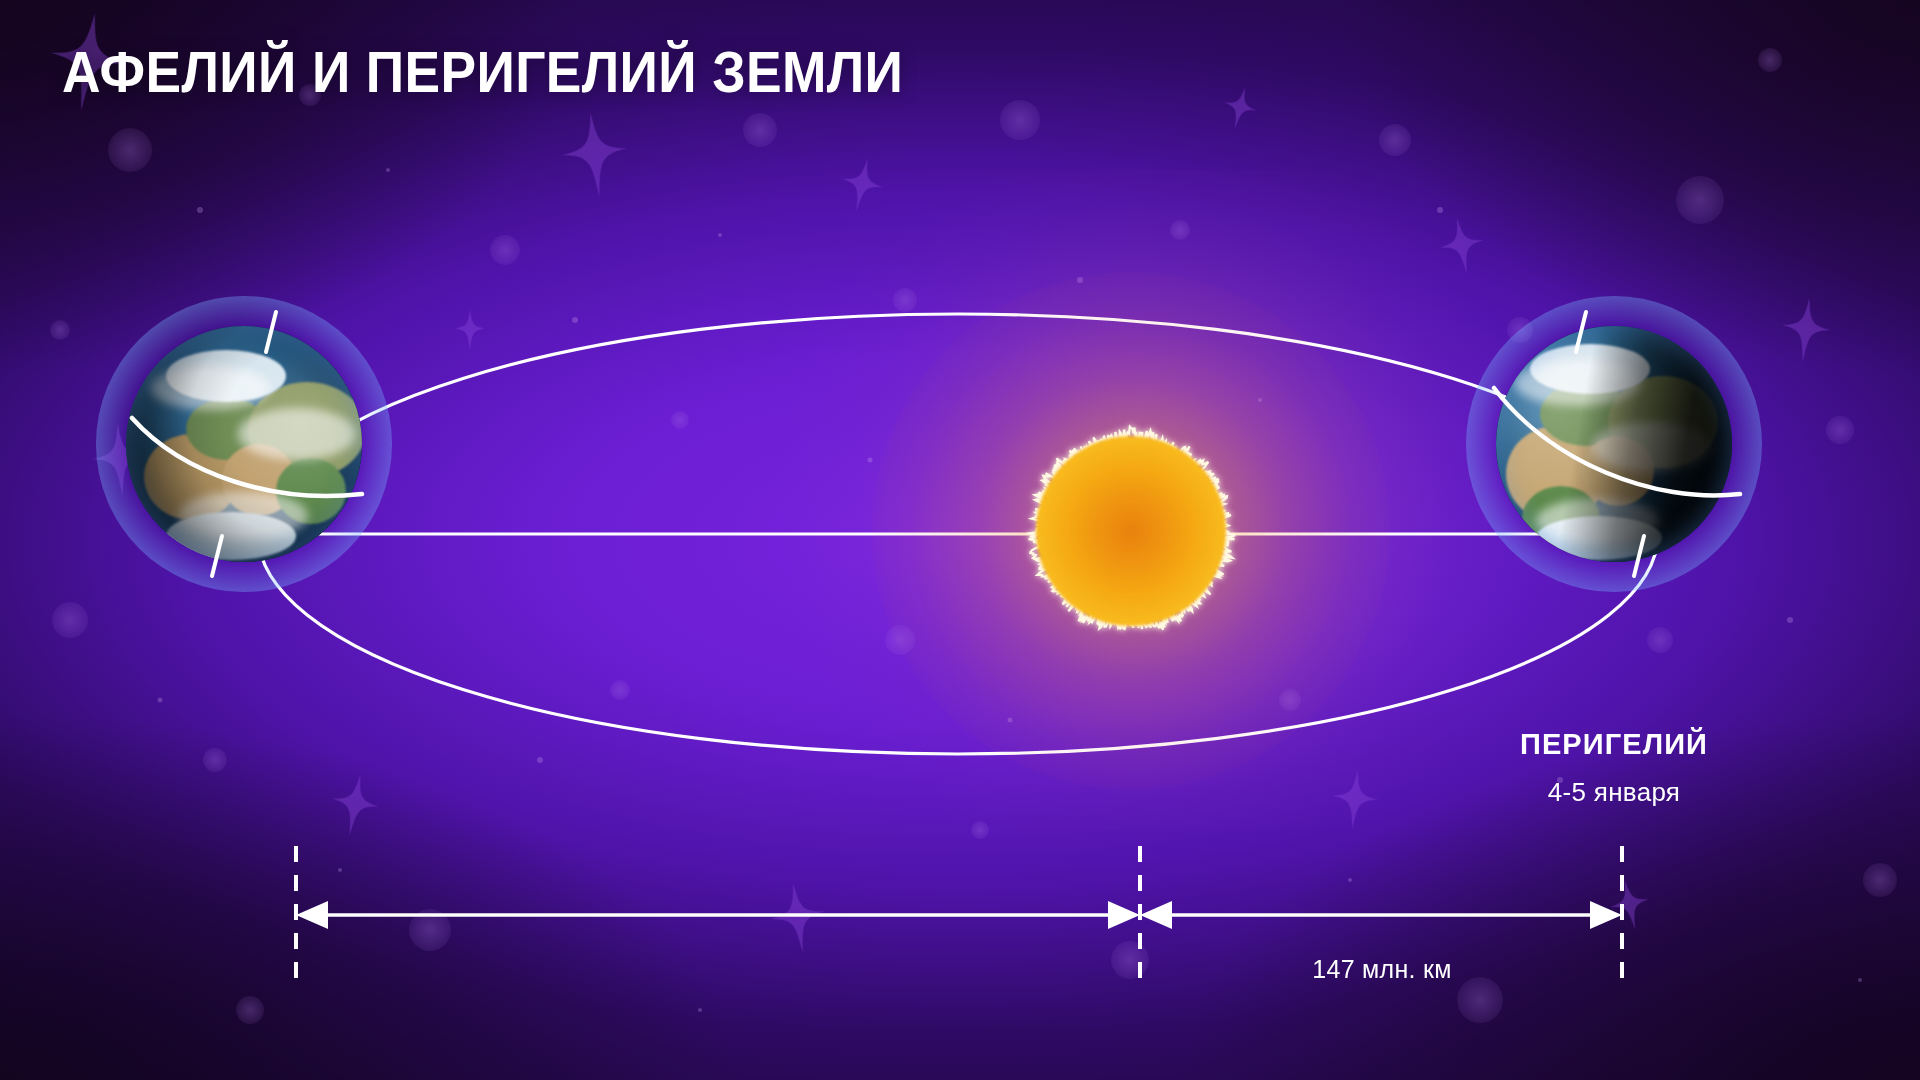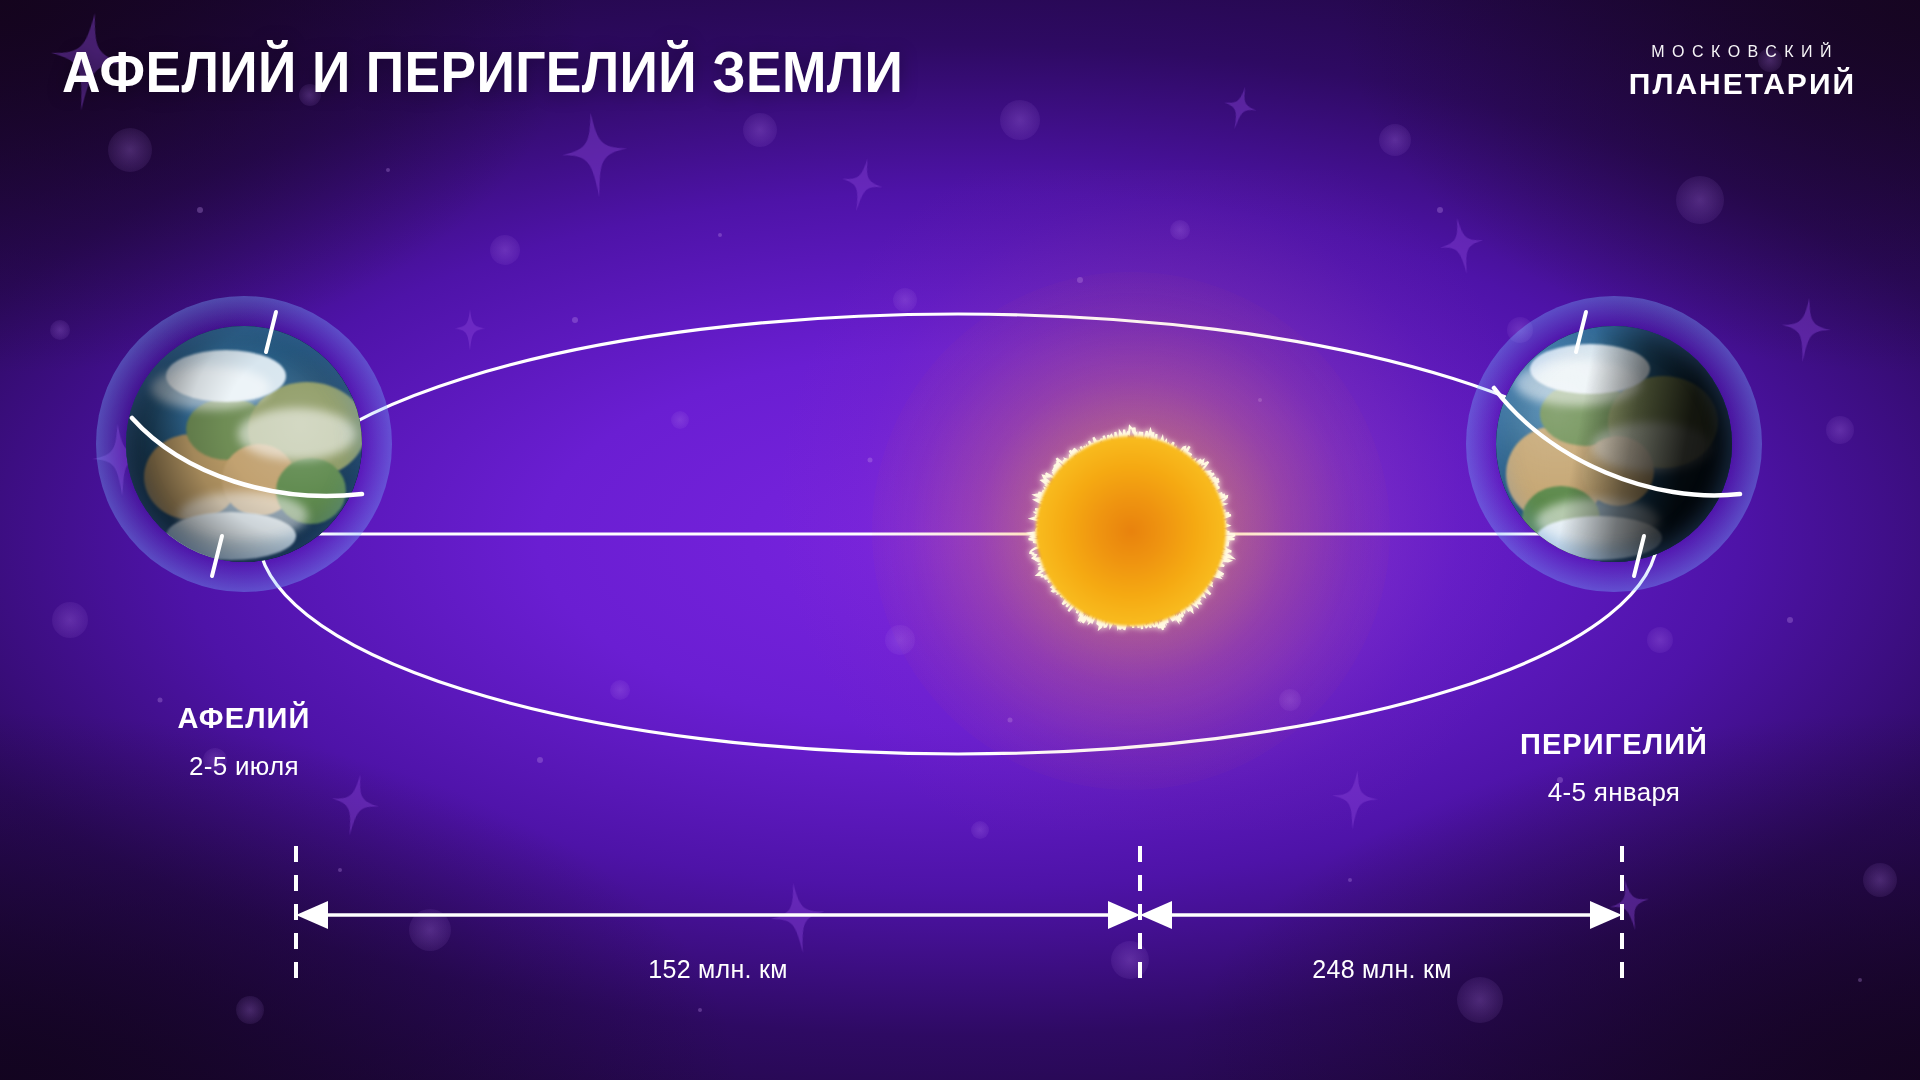--- a/index.html
+++ b/index.html
@@ -276,24 +276,20 @@
         <circle cx="700" cy="1010" r="2"></circle>
       <circle cx="1010" cy="720" r="2.5"></circle>
         <circle cx="1350" cy="880" r="2"></circle>
       <circle cx="1560" cy="780" r="3"></circle>
         <circle cx="1860" cy="980" r="2"></circle>
     </g>
   </svg>
 
   <div class="title">АФЕЛИЙ И ПЕРИГЕЛИЙ ЗЕМЛИ</div>
 
-  <div class="logo">
-    <div class="logo-top">МОСКОВСКИЙ</div>
-    <div class="logo-main">ПЛАНЕТАРИЙ</div>
-  </div>
 
   <svg class="orbit-svg" width="1920" height="1080" viewBox="0 0 1920 1080">
     <ellipse cx="958" cy="534" rx="700" ry="220" fill="none" stroke="#ffffff" stroke-width="3.2"></ellipse>
     <line x1="258" y1="534" x2="1660" y2="534" stroke="#ffffff" stroke-width="3"></line>
   </svg>
 
   <div class="sun-wrap">
     <div class="sun-halo"></div>
     <svg width="262" height="262" viewBox="0 0 262 262" style="position:absolute;left:0;top:0;">
       <defs>
@@ -352,24 +348,20 @@
       <div class="earth-shade-right"></div>
       <div class="earth-rim"></div>
     </div>
     <svg width="236" height="236" viewBox="0 0 236 236" style="position:absolute;left:0;top:0;overflow:visible;">
       <line x1="90" y1="-14" x2="80" y2="26" stroke="#ffffff" stroke-width="4" stroke-linecap="round"></line>
       <line x1="148" y1="210" x2="138" y2="250" stroke="#ffffff" stroke-width="4" stroke-linecap="round"></line>
       <path d="M-2,62 C54,136 158,178 244,168" fill="none" stroke="#ffffff" stroke-width="4.5" stroke-linecap="round"></path>
     </svg>
   </div>
 
-  <div class="pt-label" style="left:124px; top:702px; width:240px;">
-    <div class="pt-name">АФЕЛИЙ</div>
-    <div class="pt-date">2-5 июля</div>
-  </div>
 
   <div class="pt-label" style="left:1494px; top:702px; width:240px;margin-top:26px;">
     <div class="pt-name">ПЕРИГЕЛИЙ</div>
     <div class="pt-date">4-5 января</div>
   </div>
 
   <svg class="orbit-svg" width="1920" height="1080" viewBox="0 0 1920 1080">
 
     <line x1="296" y1="846" x2="296" y2="988" stroke="#ffffff" stroke-width="4" stroke-dasharray="16 13"></line>
     <line x1="1140" y1="846" x2="1140" y2="988" stroke="#ffffff" stroke-width="4" stroke-dasharray="16 13"></line>
@@ -377,16 +369,15 @@
 
     <line x1="312" y1="915" x2="1124" y2="915" stroke="#ffffff" stroke-width="3.4"></line>
     <polygon points="296,915 328,901 328,929" fill="#ffffff"></polygon>
     <polygon points="1140,915 1108,901 1108,929" fill="#ffffff"></polygon>
 
     <line x1="1156" y1="915" x2="1606" y2="915" stroke="#ffffff" stroke-width="3.4"></line>
     <polygon points="1140,915 1172,901 1172,929" fill="#ffffff"></polygon>
     <polygon points="1622,915 1590,901 1590,929" fill="#ffffff"></polygon>
   </svg>
 
-  <div class="dist-label" style="left:568px; top:955px; width:300px;">152 млн. км</div>
-  <div class="dist-label" style="left:1232px; top:955px; width:300px;">248 млн. км</div>
+  <div class="dist-label" style="left:1232px; top:955px; width:300px;">147 млн. км</div>
 
 </div>
 
 </body></html>

